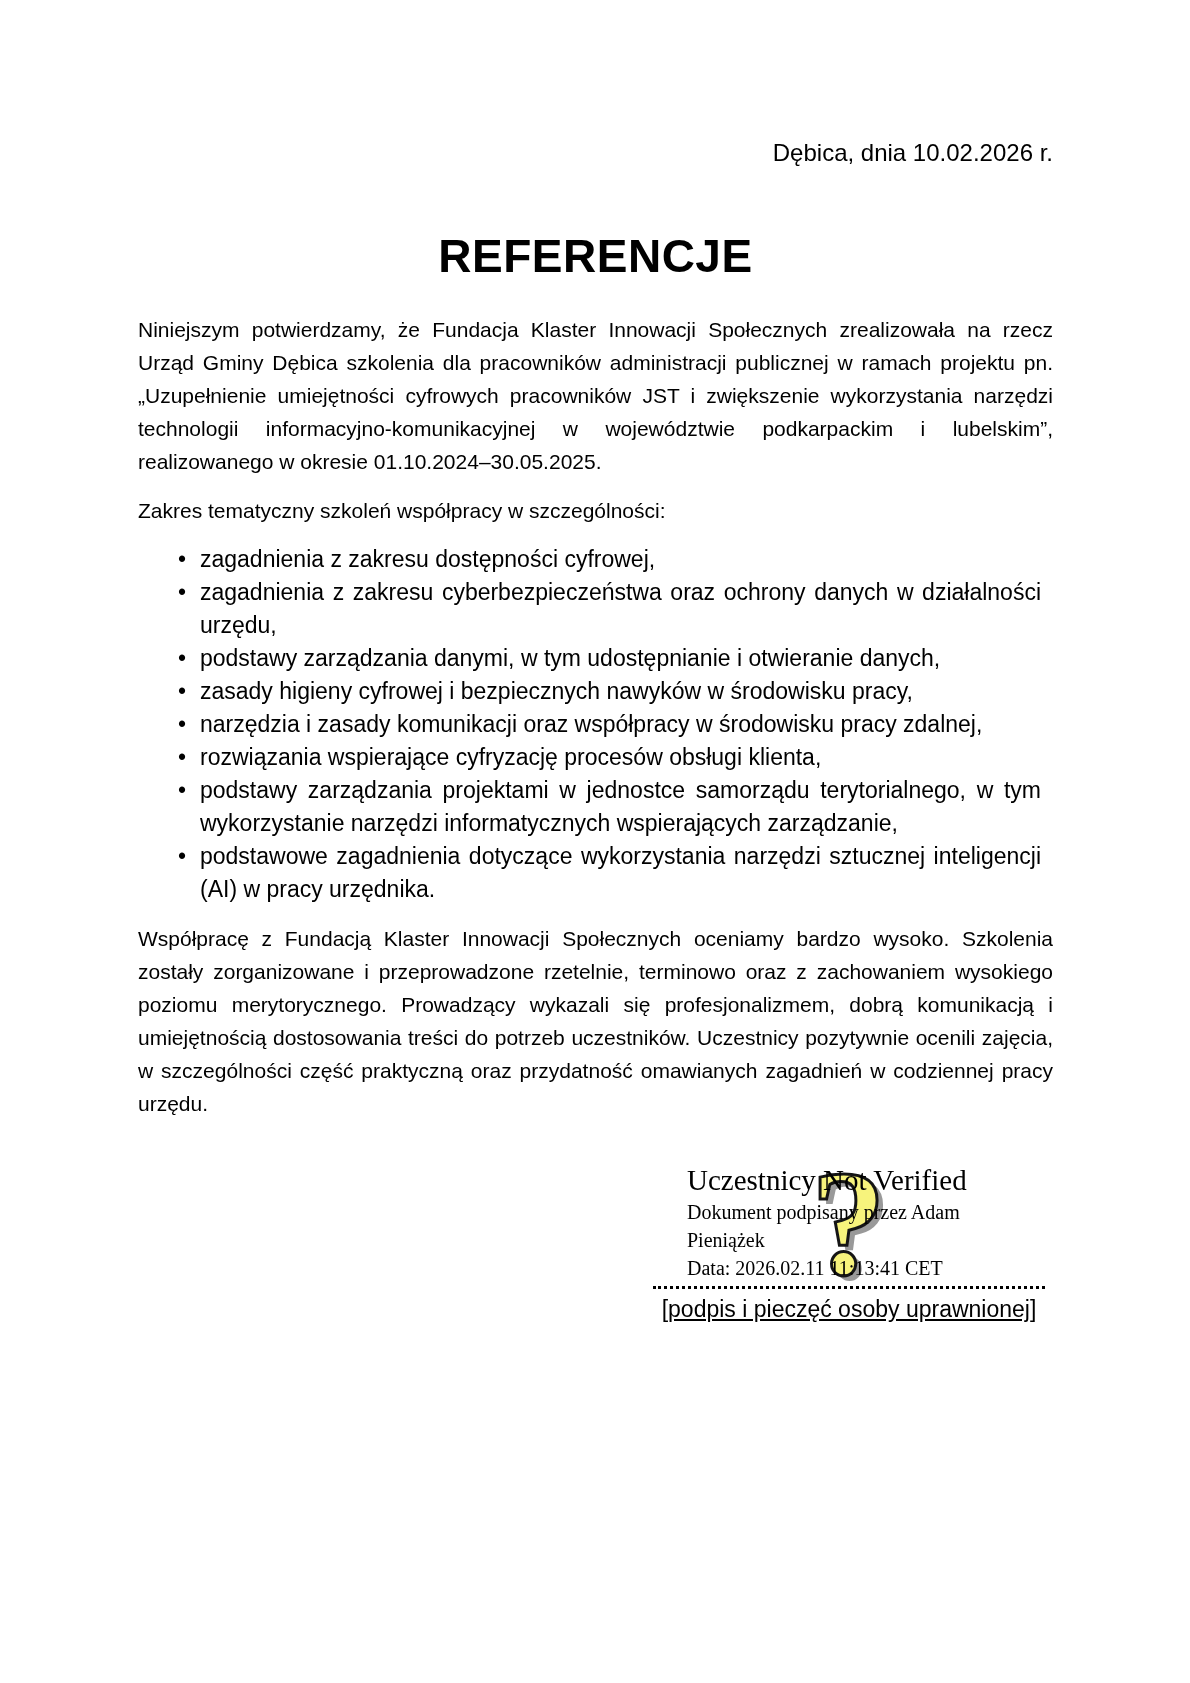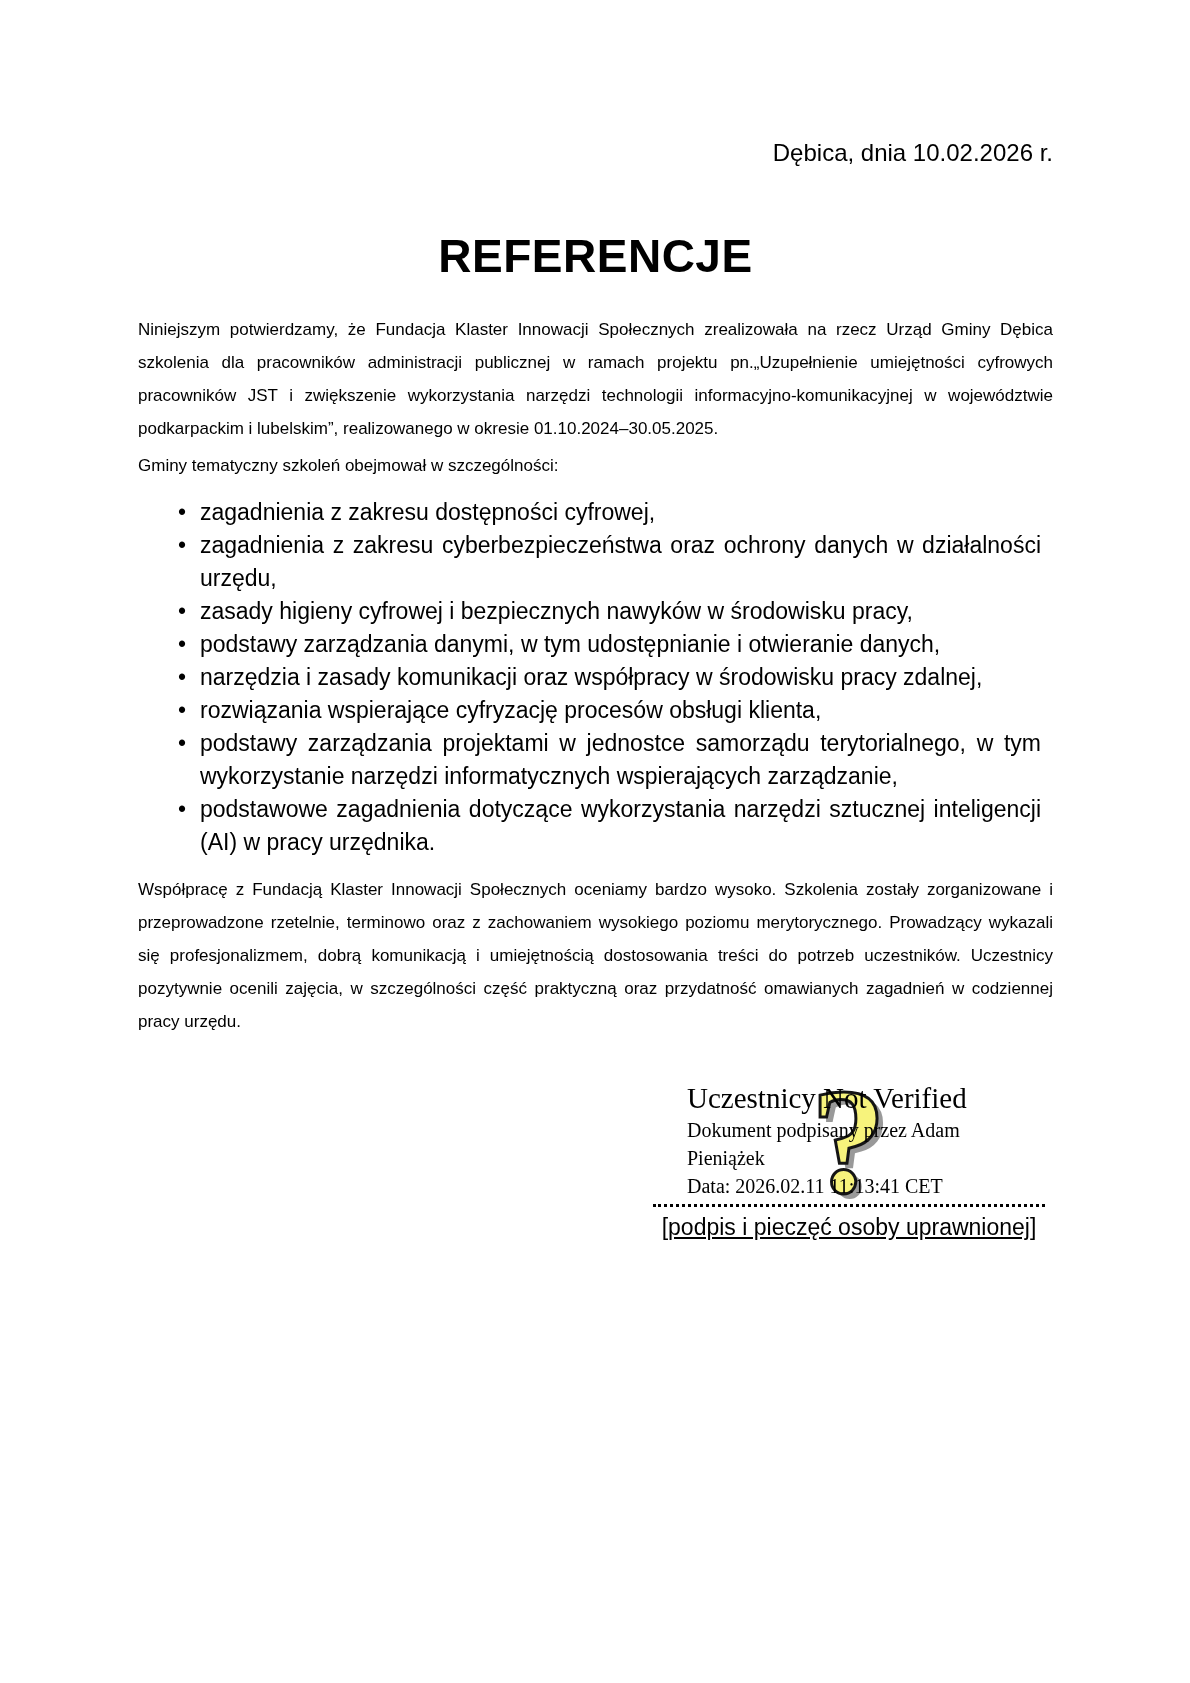--- a/index.html
+++ b/index.html
@@ -27,24 +27,24 @@
   }
   .title {
     font-size: 46px;
     line-height: 54px;
     font-weight: bold;
     text-align: center;
     letter-spacing: 0.5px;
     margin: 60px 0 30px 0;
   }
   .para {
-    font-size: 17px;
+    font-size: 21px;
     line-height: 33px;
     text-align: justify;
-    margin: 4px 0;
+    margin: 16px 0;
   }
   ul.bullets {
     margin: 14px 12px;
     padding: 0;
     list-style: none;
   }
   ul.bullets li {
     position: relative;
     padding-left: 50px;
     font-size: 23px;
@@ -113,27 +113,27 @@
 <body>
 
 <div class="doc">
 
   <div class="date">Dębica, dnia 10.02.2026 r.</div>
 
   <h1 class="title">REFERENCJE</h1>
 
   <p class="para">Niniejszym potwierdzamy, że Fundacja Klaster Innowacji Społecznych zrealizowała na rzecz Urząd Gminy Dębica szkolenia dla pracowników administracji publicznej w ramach projektu pn.„Uzupełnienie umiejętności cyfrowych pracowników JST i zwiększenie wykorzystania narzędzi technologii informacyjno-komunikacyjnej w województwie podkarpackim i lubelskim”, realizowanego w okresie 01.10.2024–30.05.2025.</p>
 
-  <p class="para">Gminy tematyczny szkoleń obejmował w szczególności:</p>
+  <p class="para">Zakres tematyczny szkoleń współpracy w szczególności:</p>
 
   <ul class="bullets">
     <li>zagadnienia z zakresu dostępności cyfrowej,</li>
     <li>zagadnienia z zakresu cyberbezpieczeństwa oraz ochrony danych w działalności urzędu,</li>
+    <li>podstawy zarządzania danymi, w tym udostępnianie i otwieranie danych,</li>
     <li>zasady higieny cyfrowej i bezpiecznych nawyków w środowisku pracy,</li>
-    <li>podstawy zarządzania danymi, w tym udostępnianie i otwieranie danych,</li>
     <li>narzędzia i zasady komunikacji oraz współpracy w środowisku pracy zdalnej,</li>
     <li>rozwiązania wspierające cyfryzację procesów obsługi klienta,</li>
     <li>podstawy zarządzania projektami w jednostce samorządu terytorialnego, w tym wykorzystanie narzędzi informatycznych wspierających zarządzanie,</li>
     <li>podstawowe zagadnienia dotyczące wykorzystania narzędzi sztucznej inteligencji (AI) w pracy urzędnika.</li>
   </ul>
 
   <p class="para">Współpracę z Fundacją Klaster Innowacji Społecznych oceniamy bardzo wysoko. Szkolenia zostały zorganizowane i przeprowadzone rzetelnie, terminowo oraz z zachowaniem wysokiego poziomu merytorycznego. Prowadzący wykazali się profesjonalizmem, dobrą komunikacją i umiejętnością dostosowania treści do potrzeb uczestników. Uczestnicy pozytywnie ocenili zajęcia, w szczególności część praktyczną oraz przydatność omawianych zagadnień w codziennej pracy urzędu.</p>
 
 
   <div class="sig-block">

